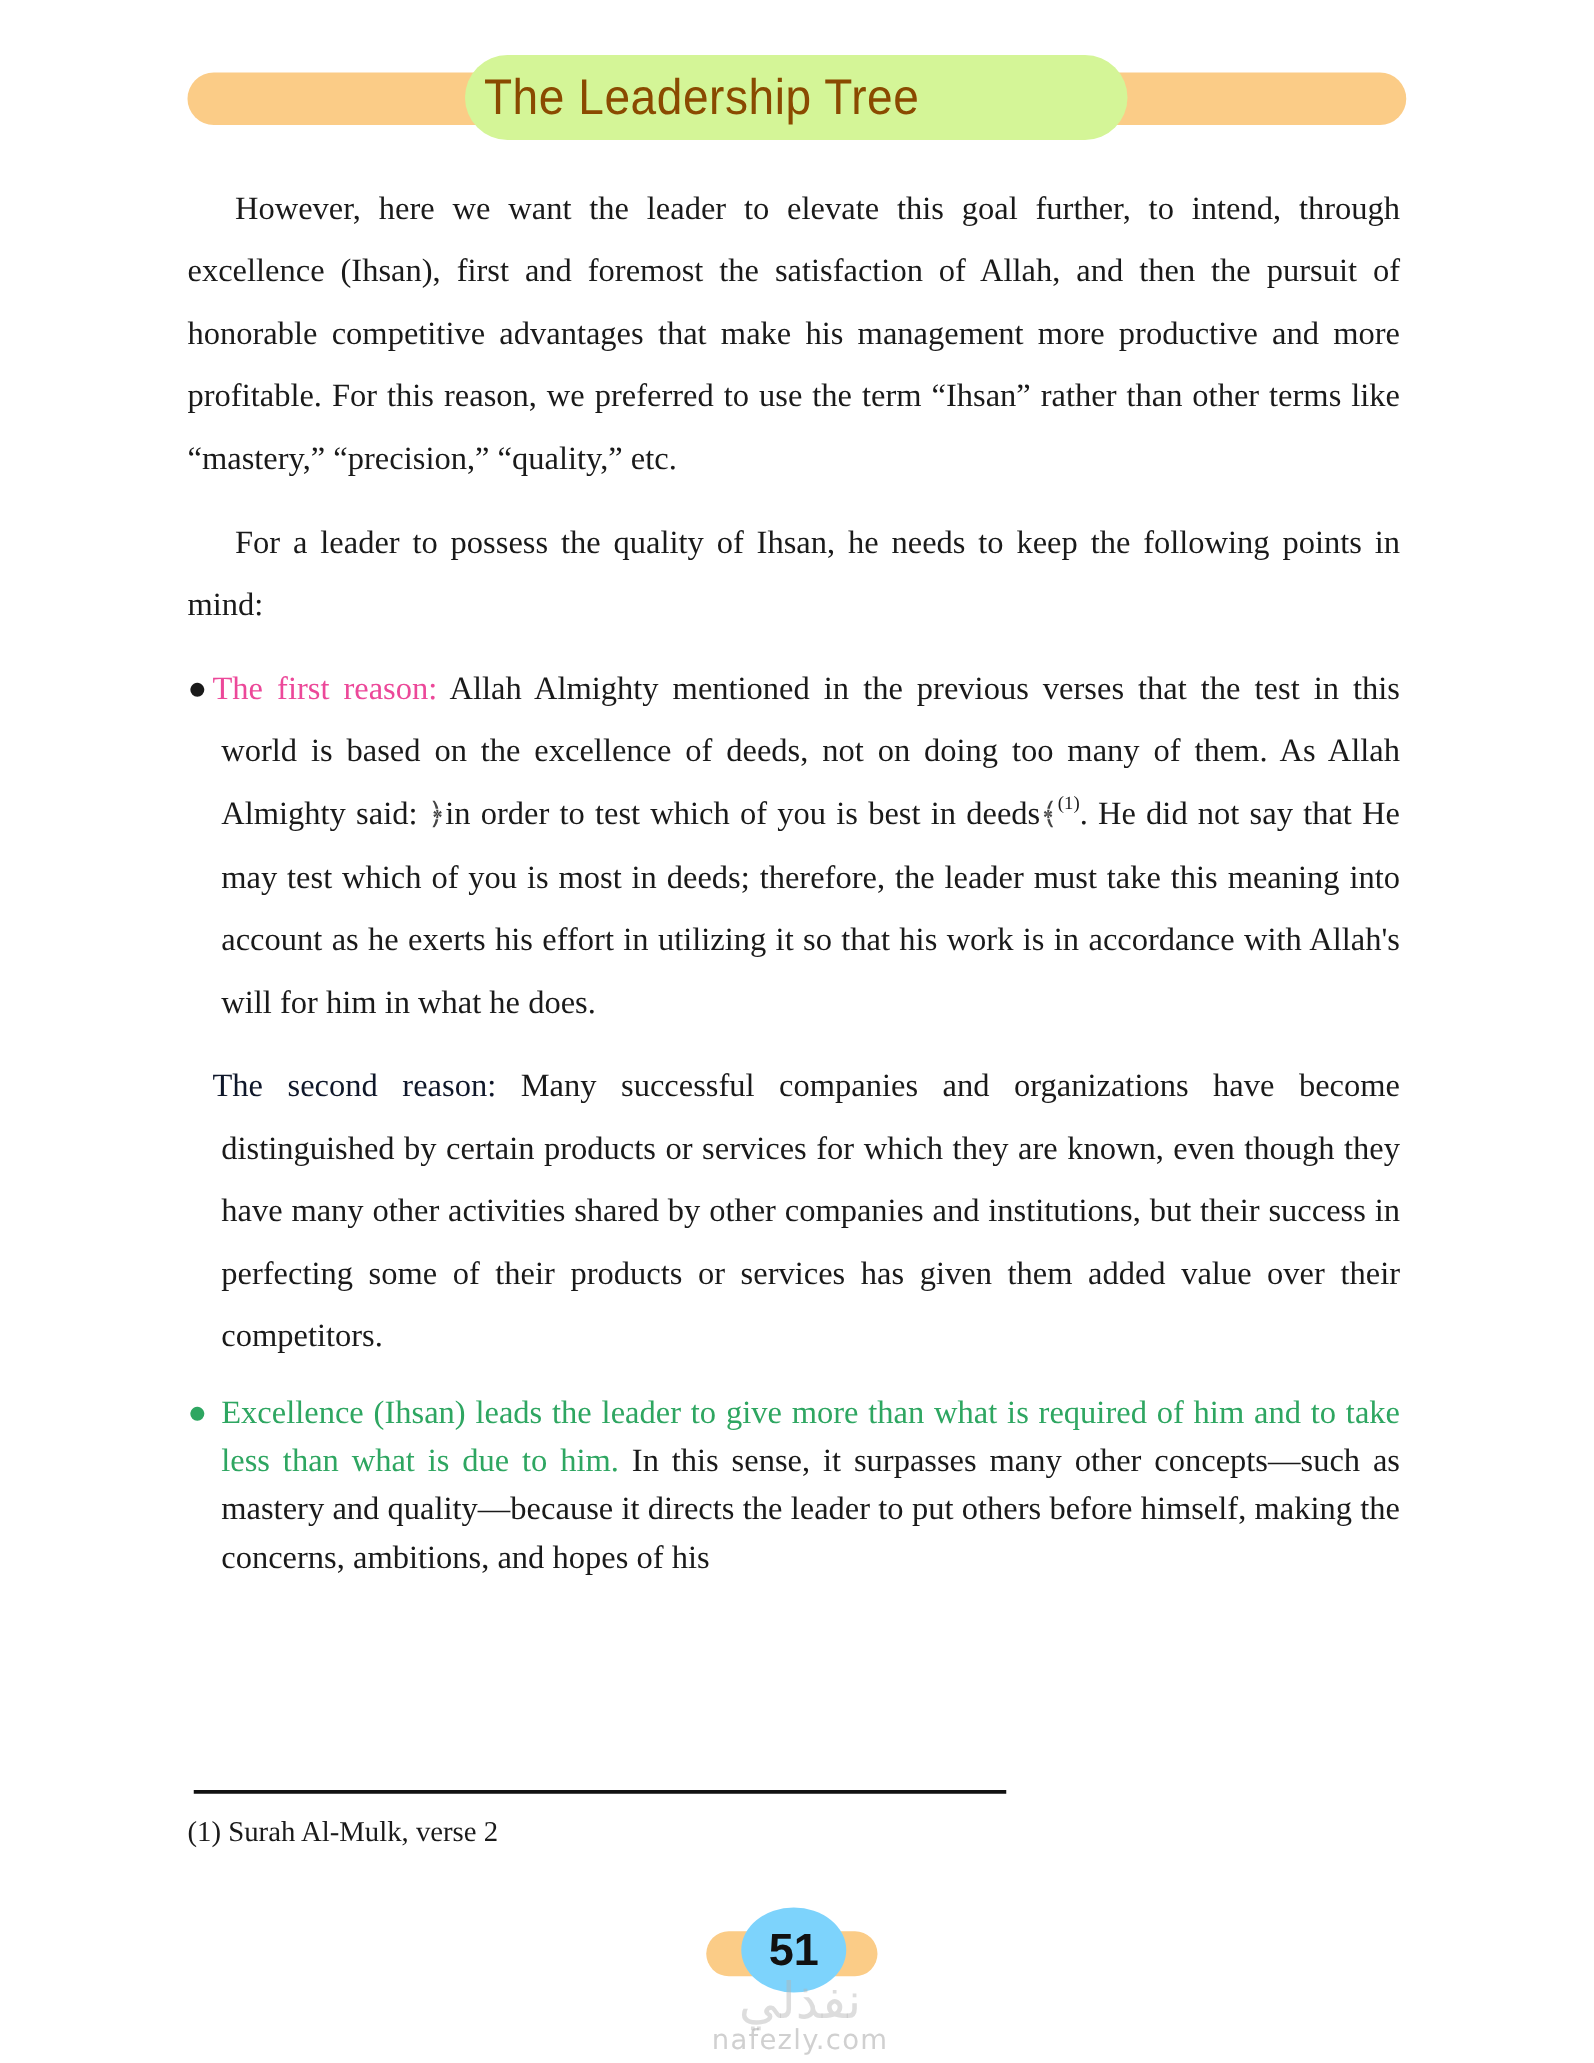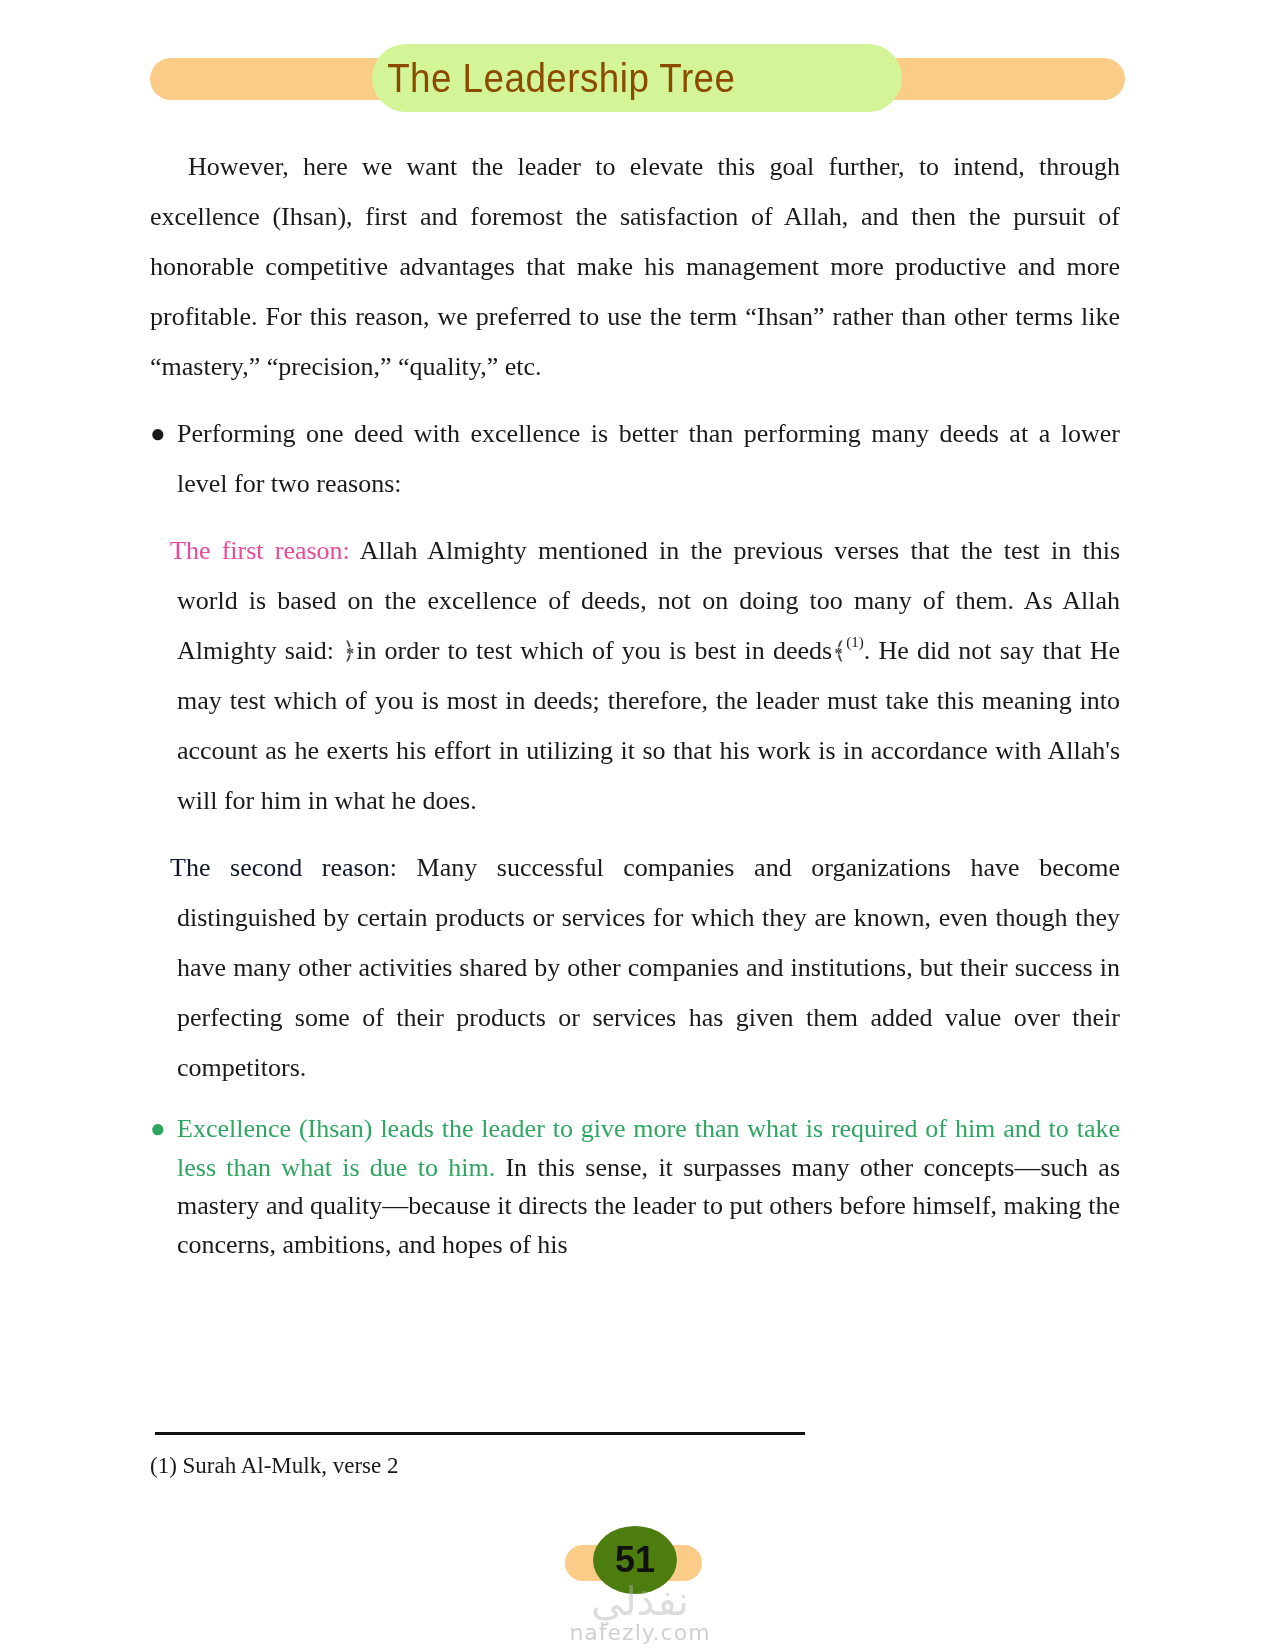--- a/index.html
+++ b/index.html
@@ -20,40 +20,40 @@
   .green { color: #2ea661; }
   .bullet.green-b { color: #2ea661; }
   .tight { line-height: 38.5px; }
   sup { font-size: 15px; vertical-align: 12px; line-height: 0; }
   .brace { font-size: 24px; color: #444; }
 
   .fn-rule { position: absolute; left: 155px; top: 1432px; width: 650px; height: 3px; background: #111; }
   .footnote { position: absolute; left: 150px; top: 1453px; font-size: 23px; }
 
   .pn-band { position: absolute; left: 565px; top: 1545px; width: 137px; height: 36px; background: #fbcc87; border-radius: 18px; }
-  .pn-circle { position: absolute; left: 593px; top: 1526px; width: 84px; height: 68px; background: #4d7c0f; border-radius: 50%; display: flex; align-items: center; justify-content: center; }
+  .pn-circle { position: absolute; left: 593px; top: 1526px; width: 84px; height: 68px; background: #7dd3fc; border-radius: 50%; display: flex; align-items: center; justify-content: center; }
   .pn-text { font-family: "Liberation Sans", sans-serif; font-weight: bold; font-size: 36px; color: #111; }
 
   .wm-arabic { position: absolute; left: 560px; top: 1578px; width: 160px; text-align: center; font-family: "DejaVu Sans", sans-serif; font-size: 40px; font-weight: normal; color: rgba(180,180,180,0.45); }
   .wm-latin { position: absolute; left: 560px; top: 1620px; width: 160px; text-align: center; font-family: "DejaVu Sans", sans-serif; font-size: 22px; color: rgba(170,170,170,0.55); letter-spacing: 1px; }
 </style>
 </head>
 <body>
 
 <div class="title-band"></div>
 <div class="title-pill">
   <span class="title-text">The Leadership Tree</span>
 </div>
 
 <div class="body">
   <p class="para indent">However, here we want the leader to elevate this goal further, to intend, through excellence (Ihsan), first and foremost the satisfaction of Allah, and then the pursuit of honorable competitive advantages that make his management more productive and more profitable. For this reason, we preferred to use the term “Ihsan” rather than other terms like “mastery,” “precision,” “quality,” etc.</p>
+  <p class="para indent">For a leader to possess the quality of Ihsan, he needs to keep the following points in mind:</p>
 
   <div class="bullet-block">
     <span class="bullet">●</span>
-    <span>Performing one deed with excellence is better than performing many deeds at a lower level for two reasons:</span>
   </div>
 
   <p class="reason"><span class="label-first">The first reason:</span><span> Allah Almighty mentioned in the previous verses that the test in this world is based on the excellence of deeds, not on doing too many of them. As Allah Almighty said: </span><span class="brace">﴿</span><span>in order to test which of you is best in deeds</span><span class="brace">﴾</span><sup>(1)</sup><span>. He did not say that He may test which of you is most in deeds; therefore, the leader must take this meaning into account as he exerts his effort in utilizing it so that his work is in accordance with Allah's will for him in what he does.</span></p>
 
   <p class="reason"><span class="label-second">The second reason:</span><span> Many successful companies and organizations have become distinguished by certain products or services for which they are known, even though they have many other activities shared by other companies and institutions, but their success in perfecting some of their products or services has given them added value over their competitors.</span></p>
 
   <div class="bullet-block tight">
     <span class="bullet green-b">●</span>
     <span class="green">Excellence (Ihsan) leads the leader to give more than what is required of him and to take less than what is due to him.</span><span> In this sense, it surpasses many other concepts—such as mastery and quality—because it directs the leader to put others before himself, making the concerns, ambitions, and hopes of his</span>
   </div>

